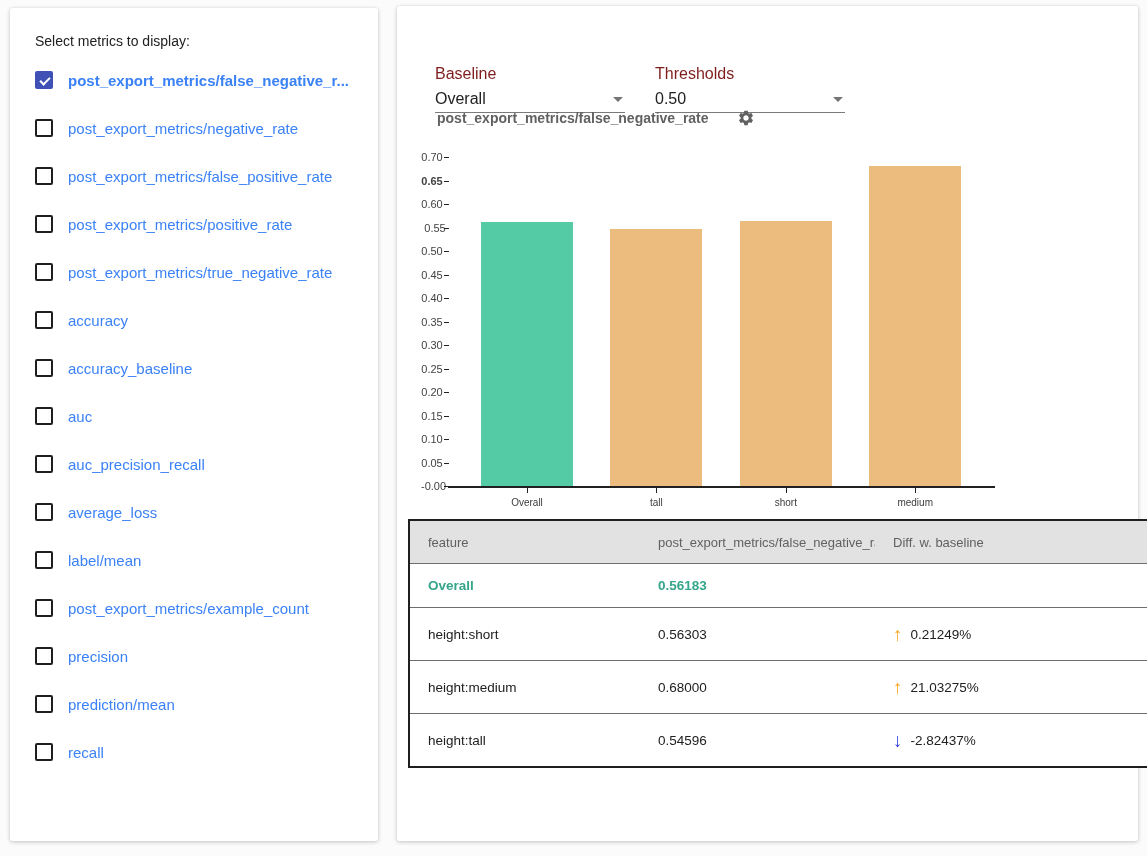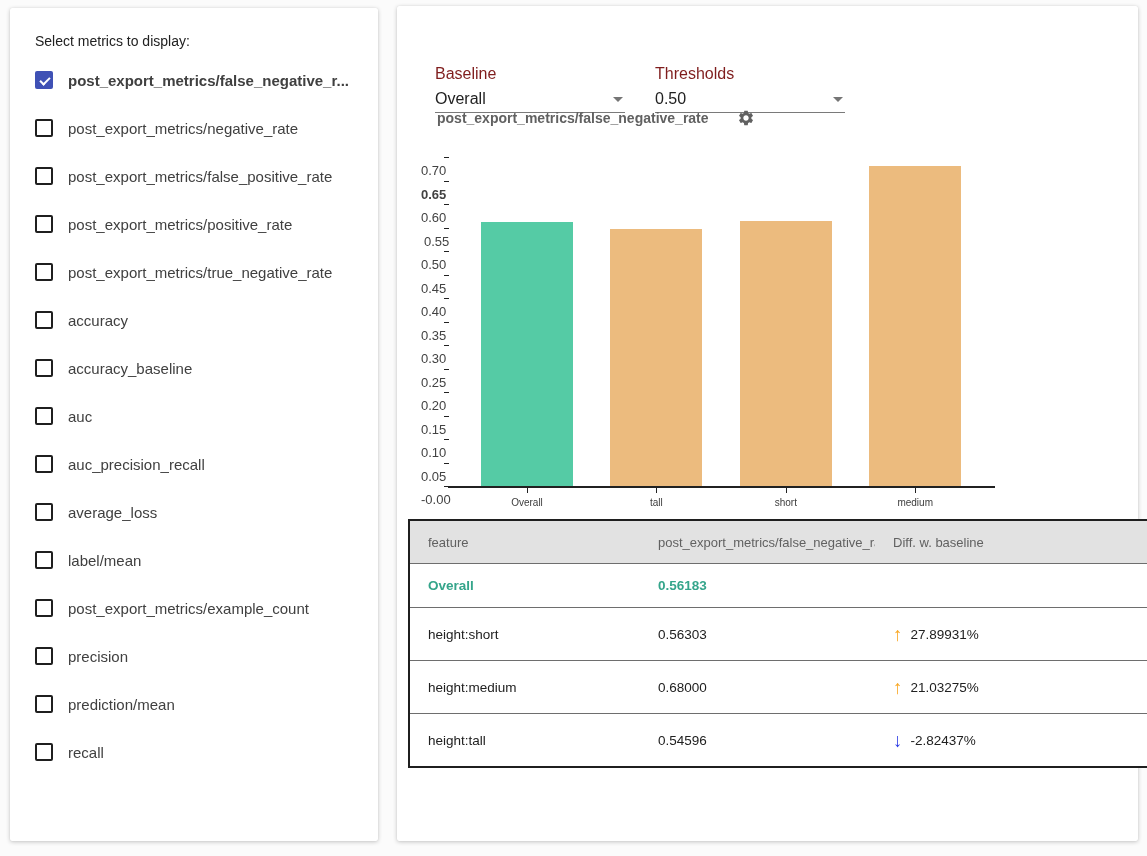--- a/index.html
+++ b/index.html
@@ -17,38 +17,38 @@
   
   #left-card { left:10px; top:8px; width:368px; height:833px; padding:25px 25px 0 25px; }
   .sidebar-title { font-size:14px; color:#212121; margin-bottom:7px; }
   .metric-item { height:48px; display:flex; align-items:center; gap:15px; cursor:pointer; }
   .cb { width:18px; height:18px; border:2px solid #1f1f1f; border-radius:2px; flex:none; position:relative; background:#fff; }
   .cb.checked { border-color:transparent; }
   .cb.checked::after {
     content:""; position:absolute; left:3px; top:4px; width:8px; height:4px;
     border-left:2px solid #fff; border-bottom:2px solid #fff; transform:rotate(-45deg);
   }
-  .metric-label { font-size:15px; color:#404040; white-space:nowrap; }
+  .metric-label { font-size:15px; color:#3b82f6; white-space:nowrap; }
   .metric-item.checked .metric-label { font-weight:bold; }
   
   #right-card { left:397px; top:6px; width:741px; height:835px; }
   .dd-field { position:absolute; width:190px; cursor:pointer; }
   #baseline-field { left:38px; top:22px; }
   #thresholds-field { left:258px; top:22px; }
   .dd-label { font-size:16px; color:#7f1d1d;margin-top:37px; }
   .dd-value-row { display:flex; justify-content:space-between; align-items:center; height:27px; border-bottom:1px solid #7a7a7a; margin-top:3px; }
   .dd-value { font-size:16px; color:#212121; }
   .dd-arrow { width:0; height:0; border-left:5px solid transparent; border-right:5px solid transparent; border-top:5px solid #757575; margin-right:2px; }
   #chart-header { position:absolute; left:40px; top:103px; display:flex; align-items:center; gap:28px; }
   #chart-title { font-size:14px; font-weight:bold; color:#616161; }
   #gear-btn { width:18px; height:18px; cursor:pointer; }
   #gear-btn svg { display:block; }
   
   #chart { position:absolute; left:24px; top:151px; width:600px; height:365px; }
-  .ylab { position:absolute; width:22px; text-align:center; font-size:13px; color:#424242; line-height:10px;margin-top:14px; }
+  .ylab { position:absolute; width:22px; text-align:center; font-size:11px; color:#424242; line-height:10px; }
   .ytick { position:absolute; left:23px; width:5px; height:1px; background:#212121; }
   .bar { position:absolute; width:92px; }
   .axis-x { position:absolute; left:27px; top:329px; width:547px; height:2px; background:#212121; }
   .xtick { position:absolute; top:331px; width:1px; height:5px; background:#212121; }
   .xlab { position:absolute; top:340px; font-size:10px; color:#3c3c3c; transform:translateX(-50%); white-space:nowrap; }
   
   #metrics-table { position:absolute; left:11px; top:513px; width:862px; border:2px solid #1f1f1f; background:#fff; }
   .t-head { display:grid; grid-template-columns:230px 235px 1fr; height:42px; background:#e2e2e2; align-items:center; color:#616161; font-size:13px; }
   .t-cell { padding-left:18px; white-space:nowrap; overflow:hidden; }
   .t-row { display:grid; grid-template-columns:230px 235px 1fr; align-items:center; border-top:1px solid #6e6e6e; font-size:13.5px; color:#212121; height:53px; background:#fff; }
@@ -208,21 +208,21 @@
         <div class="t-row baseline" style="color: rgb(53, 165, 139);">
           <div class="t-cell">Overall</div>
           <div class="t-cell">0.56183</div>
           <div class="t-cell diff-cell"></div>
         </div>
         <div class="t-row">
           <div class="t-cell">height:short</div>
           <div class="t-cell">0.56303</div>
           <div class="t-cell diff-cell">
             <span class="arrow" style="color: rgb(249, 168, 37);">↑</span>
-            <span>27.89931%</span>
+            <span>0.21249%</span>
           </div>
         </div>
         <div class="t-row">
           <div class="t-cell">height:medium</div>
           <div class="t-cell">0.68000</div>
           <div class="t-cell diff-cell">
             <span class="arrow" style="color: rgb(249, 168, 37);">↑</span>
             <span>21.03275%</span>
           </div>
         </div>

